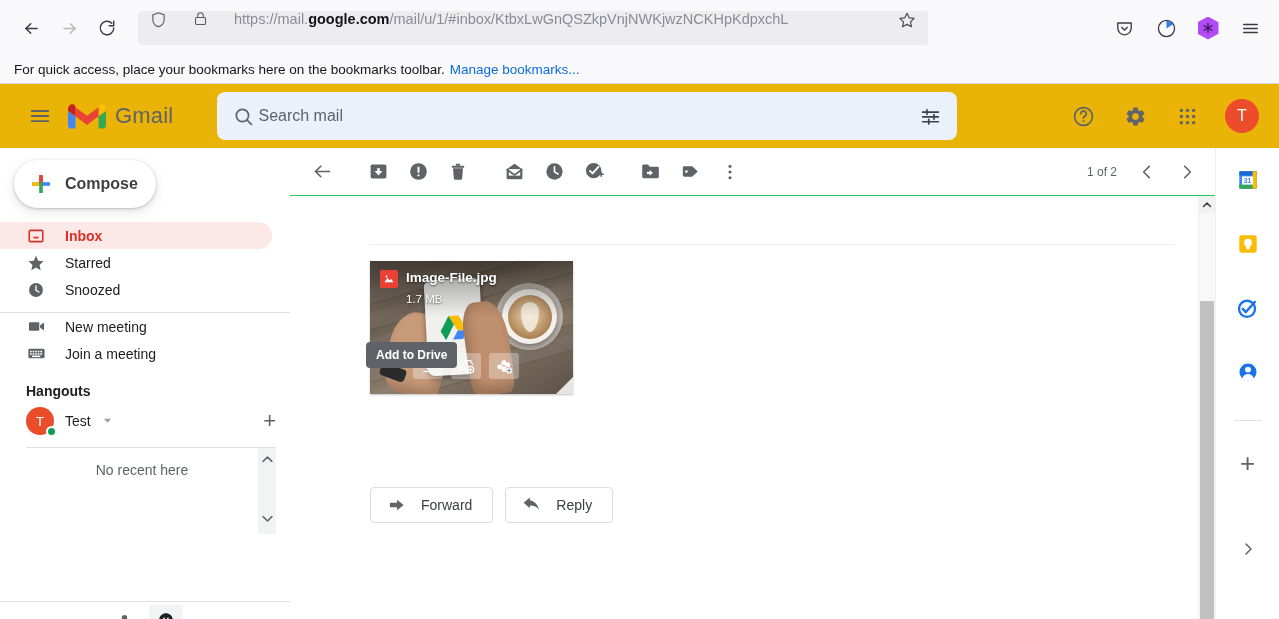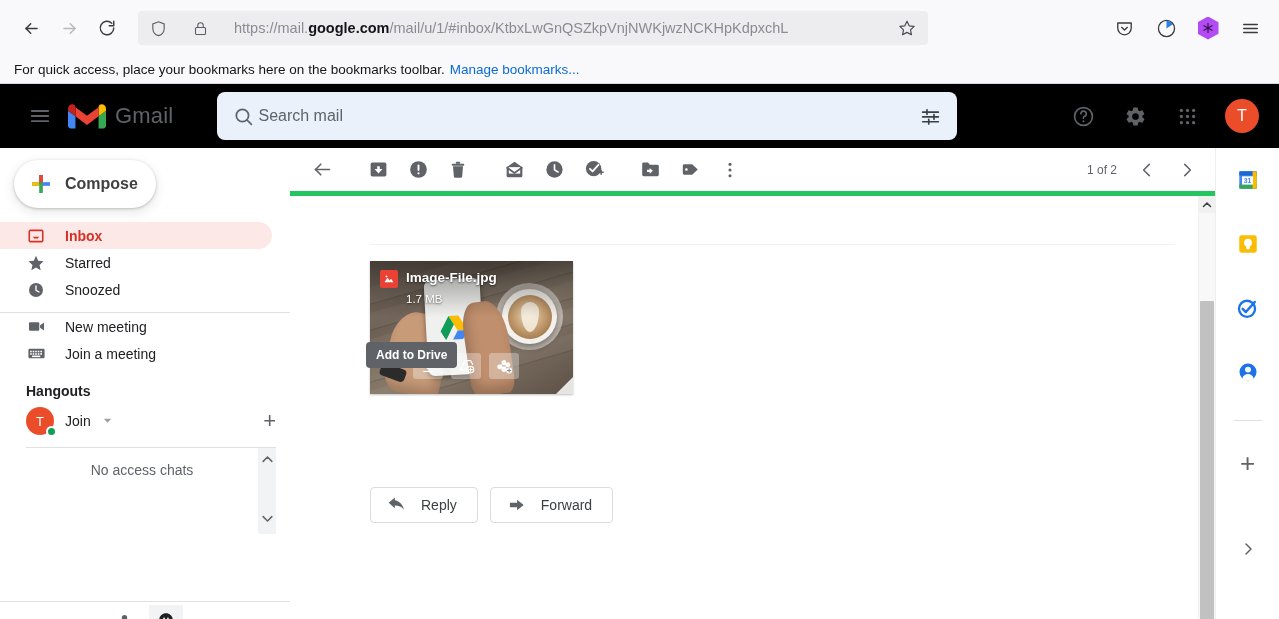--- a/index.html
+++ b/index.html
@@ -16,21 +16,21 @@
     padding: 0 14px; gap: 4px;
   }
   .nav-btn {
     width: 34px; height: 34px; display: flex;
     align-items: center; justify-content: center;
     border-radius: 4px; color: #3a3a42; flex: none;
   }
   .nav-btn.disabled { color: #b8b8bd; }
   .url-container {
     flex: 1; height: 34px; background: #ededf0; border-radius: 4px;
-    display: flex; align-items: center; padding: 0 12px;
+    display: flex; align-items: flex-start; padding: 0 12px;
     margin: 0 10px; gap: 26px; max-width: 790px;
   }
   .url-icon { color: #5b5b66; display: flex; align-items: center; flex: none; }
   .url-text {
     flex: 1; font-size: 14.5px; color: #8b8b94;
     white-space: nowrap; overflow: hidden;
   }
   .url-text b { color: #15141a; font-weight: 600; }
   .url-star { color: #4a4a54; display: flex; flex: none; }
   .chrome-right { display: flex; align-items: center; gap: 12px; margin-left: auto; }
@@ -46,21 +46,21 @@
   .bookmarks-bar {
     height: 28px; display: flex; align-items: center;
     padding: 0 14px; font-size: 13.5px; color: #15141a;
     background: #f9f9fb; border-bottom: 1px solid #d7d7db;
   }
   .bookmarks-bar a { color: #0a6bd6; text-decoration: none; margin-left: 5px; }
 
   
   .gmail-header {
     height: 64px; display: flex; align-items: center;
-    padding: 0 16px; background: #000000; gap: 0;
+    padding: 0 16px; background: #eab308; gap: 0;
   }
   .hamburger {
     width: 48px; height: 48px; display: flex; flex: none;
     align-items: center; justify-content: center;
     border-radius: 50%; color: #5f6368;
   }
   .gmail-logo { display: flex; align-items: center; gap: 9px; margin-left: 4px; }
   .gmail-wordmark { font-size: 22px; color: #5f6368; letter-spacing: .2px; }
   .search-wrap {
     margin-left: 44px; width: 740px; height: 48px;
@@ -159,21 +159,21 @@
   }
   .foot-btn.sel { background: #f1f3f4; color: #202124; }
 
   
   .main {
     flex: 1; display: flex; flex-direction: column;
     background: #fff; position: relative; min-width: 0;
   }
   .mail-toolbar {
     height: 48px; display: flex; align-items: center;
-    padding: 0 8px 0 12px; border-bottom: 5px solid #22c55e;
+    padding: 0 8px 0 12px; border-bottom: 1px solid #22c55e;
   }
   .tb-btn {
     width: 40px; height: 40px; display: flex;
     align-items: center; justify-content: center;
     border-radius: 50%; color: #5f6368; flex: none;
   }
   .tb-gap { width: 16px; flex: none; }
   .tb-spacer { flex: 1; }
   .page-count { font-size: 12px; color: #5f6368; margin-right: 10px; }
 
@@ -550,32 +550,32 @@
         <span>Join a meeting</span>
       </div>
     </div>
 
     <div class="hangouts-head">Hangouts</div>
     <div class="hangouts-row">
       <span class="hg-avatar-wrap">
         <span class="hg-avatar">T</span>
         <span class="hg-status"></span>
       </span>
-      <span class="hg-name">Join</span>
+      <span class="hg-name">Test</span>
       <span class="hg-caret">
         <svg width="11" height="11" viewBox="0 0 24 24" fill="currentColor">
             <polygon points="4,8 20,8 12,17"></polygon>
           </svg>
       </span>
       <span class="hg-plus">+</span>
     </div>
 
     <div class="chat-panel">
       <div class="chat-msg">
-        <div class="chat-none">No access chats</div>
+        <div class="chat-none">No recent here</div>
       </div>
       <div class="chat-scroll">
         <span>
           <svg width="15" height="15" viewBox="0 0 24 24" fill="none" stroke="currentColor" stroke-width="2.3" stroke-linecap="round" stroke-linejoin="round">
               <polyline points="5,15 12,8 19,15"></polyline>
             </svg>
         </span>
         <span>
           <svg width="15" height="15" viewBox="0 0 24 24" fill="none" stroke="currentColor" stroke-width="2.3" stroke-linecap="round" stroke-linejoin="round">
               <polyline points="5,9 12,16 19,9"></polyline>
@@ -767,32 +767,32 @@
 
           <div class="att-corner"></div>
         </div>
 
         <div class="tooltip">Add to Drive</div>
 
         <div class="reply-row">
           <div class="rf-btn">
             <span class="ico">
               <svg width="20" height="20" viewBox="0 0 24 24" fill="currentColor">
+                  <path d="M3.5 9.3h8.6V5.6l7.9 6.4-7.9 6.4v-3.7H3.5z"></path>
+                </svg>
+            </span>
+            <span>Forward</span>
+          </div>
+          <div class="rf-btn">
+            <span class="ico">
+              <svg width="20" height="20" viewBox="0 0 24 24" fill="currentColor">
                   <path d="M9.4 6.2V3L2 9.4l7.4 6.4v-3.3c4.9 0 8.4 1.6 10.9 5.1-1-5-4-10-10.9-11.4z"></path>
                 </svg>
             </span>
             <span>Reply</span>
-          </div>
-          <div class="rf-btn">
-            <span class="ico">
-              <svg width="20" height="20" viewBox="0 0 24 24" fill="currentColor">
-                  <path d="M3.5 9.3h8.6V5.6l7.9 6.4-7.9 6.4v-3.7H3.5z"></path>
-                </svg>
-            </span>
-            <span>Forward</span>
           </div>
         </div>
       </div>
 
       <div class="vscroll">
         <div class="sb-arrow">
           <svg width="12" height="12" viewBox="0 0 24 24" fill="none" stroke="currentColor" stroke-width="3" stroke-linecap="round" stroke-linejoin="round">
               <polyline points="5,15 12,8 19,15"></polyline>
             </svg>
         </div>

